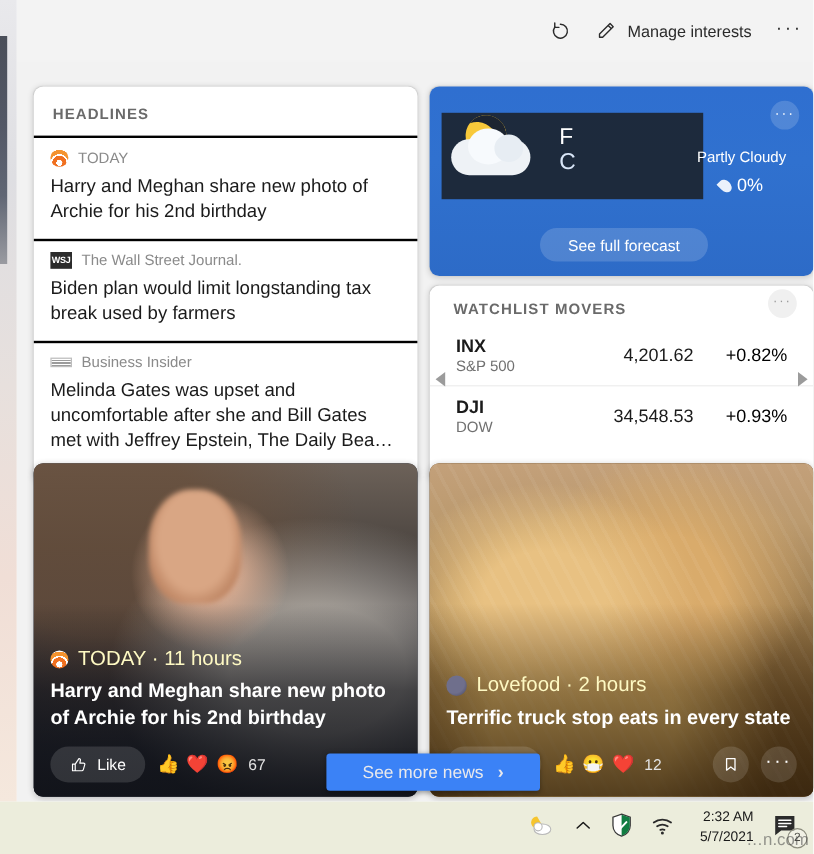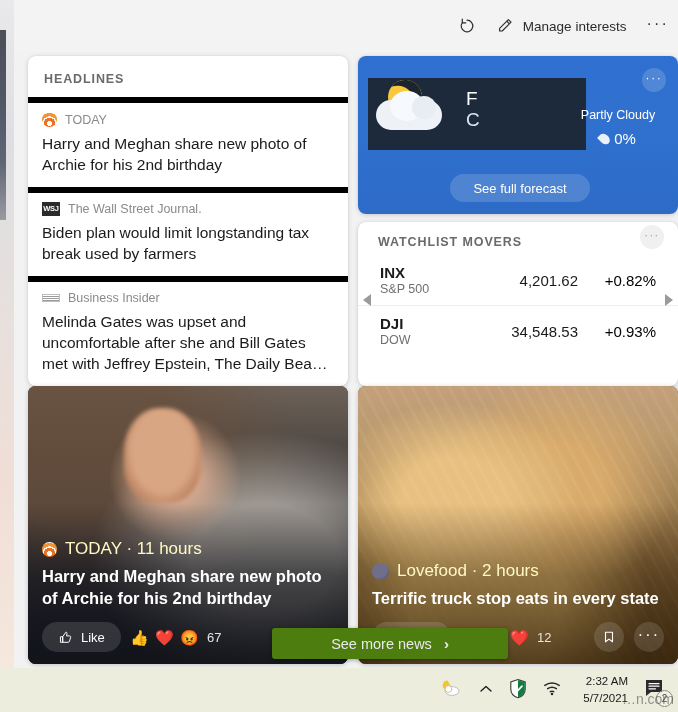--- a/index.html
+++ b/index.html
@@ -50,29 +50,30 @@
   .ic { display:inline-flex; align-items:center; justify-content:center; }
   .dots3 { letter-spacing: 2.2px; font-size: 16px; color:#333; line-height: 1; padding-bottom: 4px;}
 
   
   .content { position: absolute; left: 0; top: 52px; width: 664px; height: 616px; }
 
   .card {
     position: absolute; background: #ffffff; border-radius: 8px;
     box-shadow: 0 1px 5px rgba(0,0,0,.16), 0 0 1px rgba(0,0,0,.12);
     overflow: hidden;
+    margin-top: 16px;
   }
 
   
   #headlines { left: 14px; top: 4px; width: 320px; height: 330px; }
   .hl-title {
     font-size: 12.5px; font-weight: 700; color: #6a6a6a;
     letter-spacing: .9px; padding: 16px 16px 11px 16px;
   }
-  .hl-item { padding: 9px 14px 11px 14px; border-top: 6px solid #000000; }
+  .hl-item { padding: 9px 14px 11px 14px; border-top: 2px solid #000000; }
   .hl-item:first-of-type { border-top: none; }
   .hl-src { display: flex; align-items: center; gap: 8px; margin-bottom: 7px; }
   .hl-src-name { font-size: 12.5px; color: #8a8a8a; }
   .hl-head {
     font-size: 15.5px; line-height: 1.35; color: #1b1b1b; font-weight: 400;
   }
   .logo-today {
     width: 15px; height: 15px; border-radius: 50%;
     background: radial-gradient(circle at 50% 78%, #ffffff 0 18%, #f07020 19% 42%, #ffffff 43% 52%, #f4932f 53% 76%, #ffffff 77% 86%, #f07020 87% 100%);
     flex: none;
@@ -244,22 +245,22 @@
   }
   .spacer { flex: 1; }
   .avatar-lf {
     width: 17px; height: 17px; border-radius: 50%;
     background: radial-gradient(circle at 40% 38%, #6f6f8c 0 55%, #45445c 100%);
     flex: none;
   }
 
   
   #see-more {
-    position: absolute; left: 258px; top: 628px; width: 236px; height: 31px;
-    background: #4d7c0f; border-radius: 3px;
+    position: absolute; left: 258px; top: 628px; width: 178px; height: 31px;
+    background: #3b82f6; border-radius: 3px;
     display: flex; align-items: center; justify-content: center; gap: 12px;
     color: #e9e9ec; font-size: 14.5px; z-index: 40;
     box-shadow: 0 1px 4px rgba(0,0,0,.35);
     cursor: default;
   }
   #see-more .chev { font-size: 15px; font-weight: 700; }
 
   
   .taskbar {
     position: absolute; left: 0; bottom: 0; width: 678px; height: 44px;

